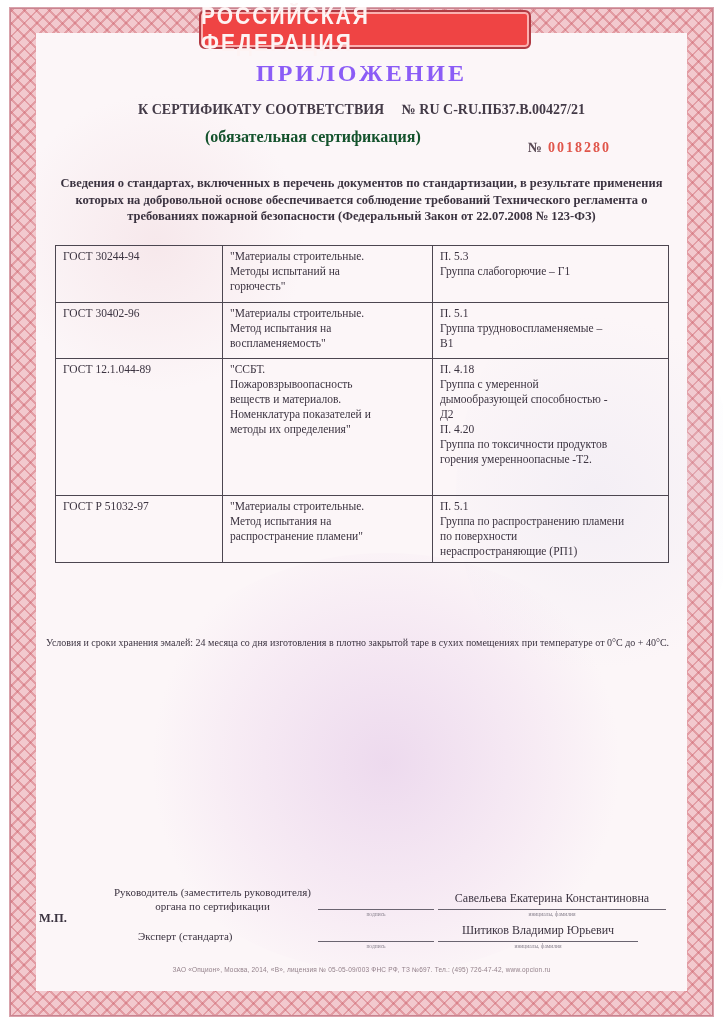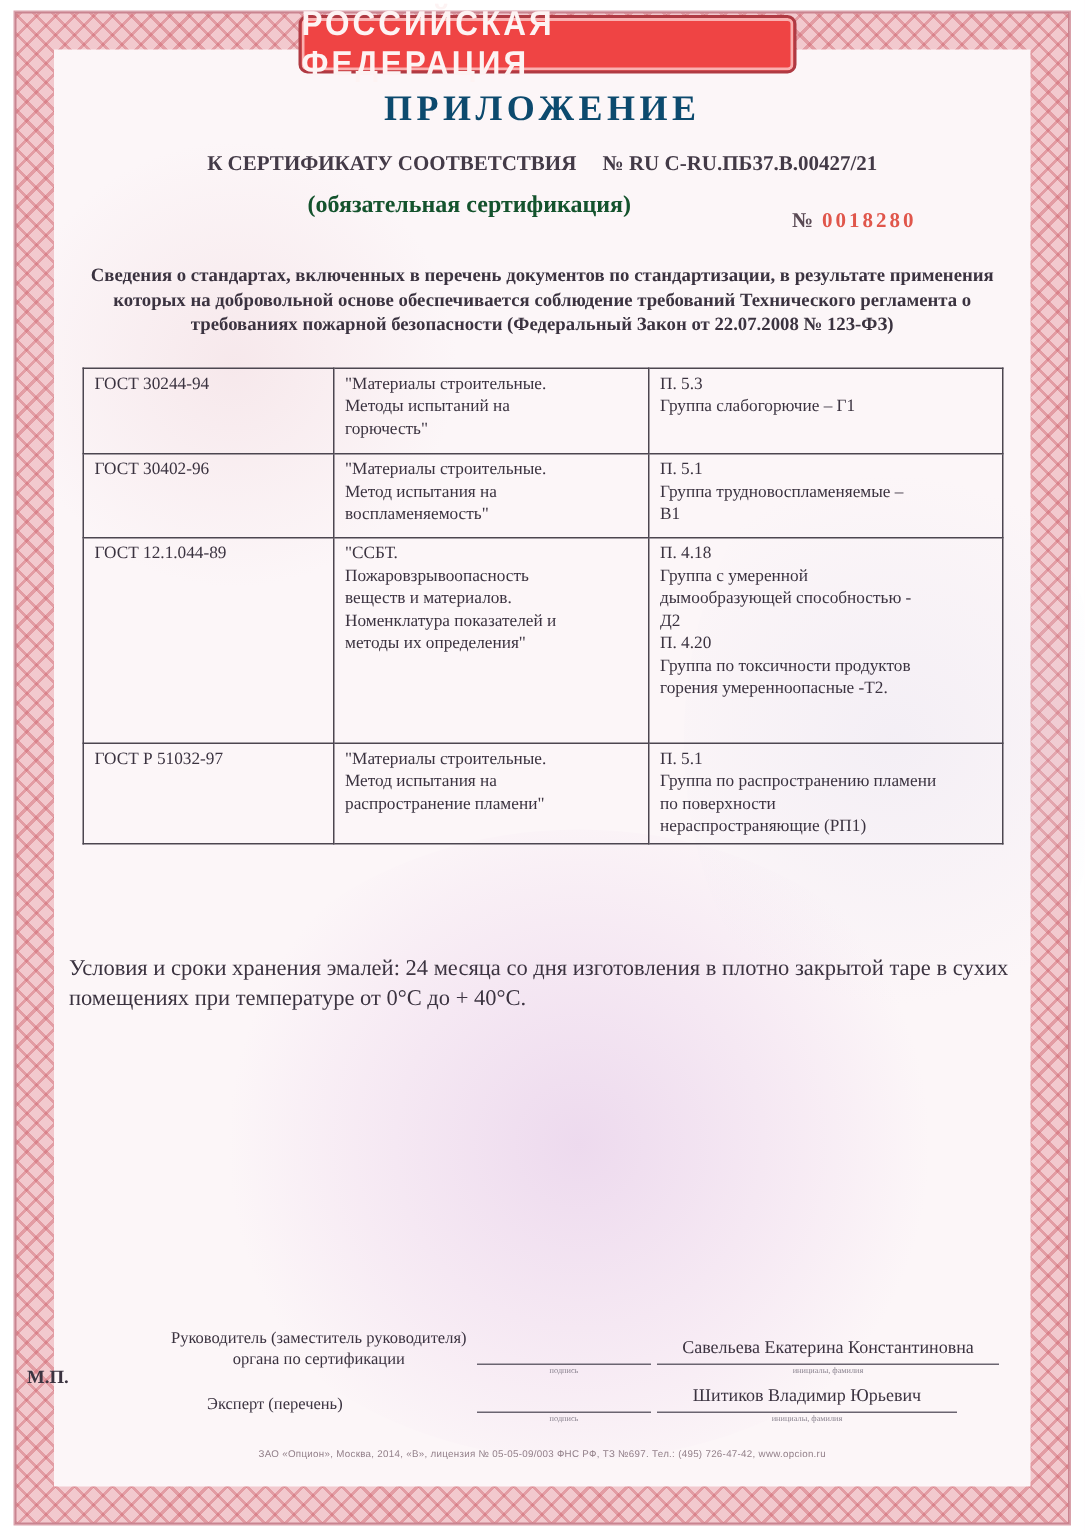--- a/index.html
+++ b/index.html
@@ -23,44 +23,44 @@
     background:radial-gradient(circle, rgba(228,225,240,.35) 0%, rgba(250,240,242,0) 70%);}
 
   .banner{position:absolute;left:199px;top:10px;width:328px;height:35px;
     background:#ef4444;border:2px solid #b03a43;border-radius:6px;
     box-shadow: inset 0 0 0 2px rgba(255,235,235,.65);
     display:flex;align-items:center;justify-content:center;}
   .banner span{font-family:"Liberation Sans", sans-serif;font-weight:bold;color:#fdf3f3;
     font-size:21px;letter-spacing:2px;transform:scaleY(1.1);}
 
   .title{position:absolute;left:0;top:60px;width:723px;text-align:center;
-    font-size:24px;font-weight:bold;letter-spacing:3px;color:#0c4a6e;}
+    font-size:24px;font-weight:bold;letter-spacing:3px;color:#8b5cf6;}
   .subtitle{position:absolute;left:0;top:102px;width:723px;text-align:center;
     font-size:14px;font-weight:bold;color:#433a47;font-family:Liberation Serif, serif;}
   .subtitle .num{margin-left:14px;}
   .cert-type{position:absolute;left:205px;top:128px;font-size:16px;font-weight:bold;color:#14532d;}
   .serial{position:absolute;left:528px;top:140px;font-size:14px;font-weight:bold;}
   .serial .sn-mark{color:#5a4a55;margin-right:6px;}
   .serial .sn-digits{color:#e0564b;letter-spacing:2px;}
 
   .intro{position:absolute;left:58px;top:175px;width:607px;text-align:center;
     font-size:12.5px;font-weight:bold;line-height:1.32;color:#3b3340;}
 
   table.std{position:absolute;left:55px;top:245px;width:613px;border-collapse:collapse;
     table-layout:fixed;font-size:11.5px;color:#3b3340;}
   table.std td,table.std th{border:1px solid #4c4650;vertical-align:top;
     padding:3px 7px 3px 7px;white-space:pre-line;line-height:1.3;}
   table.std th{font-weight:bold;text-align:center;vertical-align:middle;padding:4px 6px;}
   .col1{width:167px;} .col2{width:210px;} .col3{width:236px;}
 
-  .storage{position:absolute;left:46px;top:636px;width:632px;font-size:15px;
+  .storage{position:absolute;left:46px;top:636px;width:632px;font-size:10px;
     line-height:1.35;color:#3b3340;}
 
   .sig-area{position:absolute;left:0;top:835px;width:723px;height:150px;font-size:11px;}
-  .mp{position:absolute;left:18px;top:76px;font-weight:bold;font-size:12.5px;color:#3b3340;}
+  .mp{position:absolute;left:39px;top:76px;font-weight:bold;font-size:12.5px;color:#3b3340;}
   .role-head{position:absolute;left:105px;top:50px;width:215px;text-align:center;line-height:1.3;}
   .role-expert{position:absolute;left:138px;top:95px;}
   .sigline{position:absolute;border-top:1px solid #6a6470;height:0;}
   .sl1{left:318px;top:74px;width:116px;}
   .sl2{left:438px;top:74px;width:228px;}
   .sl3{left:318px;top:106px;width:116px;}
   .sl4{left:438px;top:106px;width:200px;}
   .caption{position:absolute;font-size:5.5px;color:#8b8490;text-align:center;}
   .cap1{left:318px;top:76px;width:116px;}
   .cap2{left:438px;top:76px;width:228px;}
@@ -154,21 +154,21 @@
   </tbody>
     </table>
 
   <div class="storage">Условия и сроки хранения эмалей: 24 месяца со дня изготовления в плотно закрытой таре в сухих помещениях при температуре от 0°С до + 40°С.</div>
 
   <div class="sig-area">
 
     <div class="mp">М.П.</div>
     <div class="role-head" style="white-space:pre-line;text-align:center;">Руководитель (заместитель руководителя)
 органа по сертификации</div>
-    <div class="role-expert">Эксперт (перечень)</div>
+    <div class="role-expert">Эксперт (стандарта)</div>
 
     <div class="sigline sl1"></div>
     <div class="sigline sl2"></div>
     <div class="sigline sl3"></div>
     <div class="sigline sl4"></div>
 
     <div class="caption cap1">подпись</div>
     <div class="caption cap2">инициалы, фамилия</div>
     <div class="caption cap3">подпись</div>
     <div class="caption cap4">инициалы, фамилия</div>

